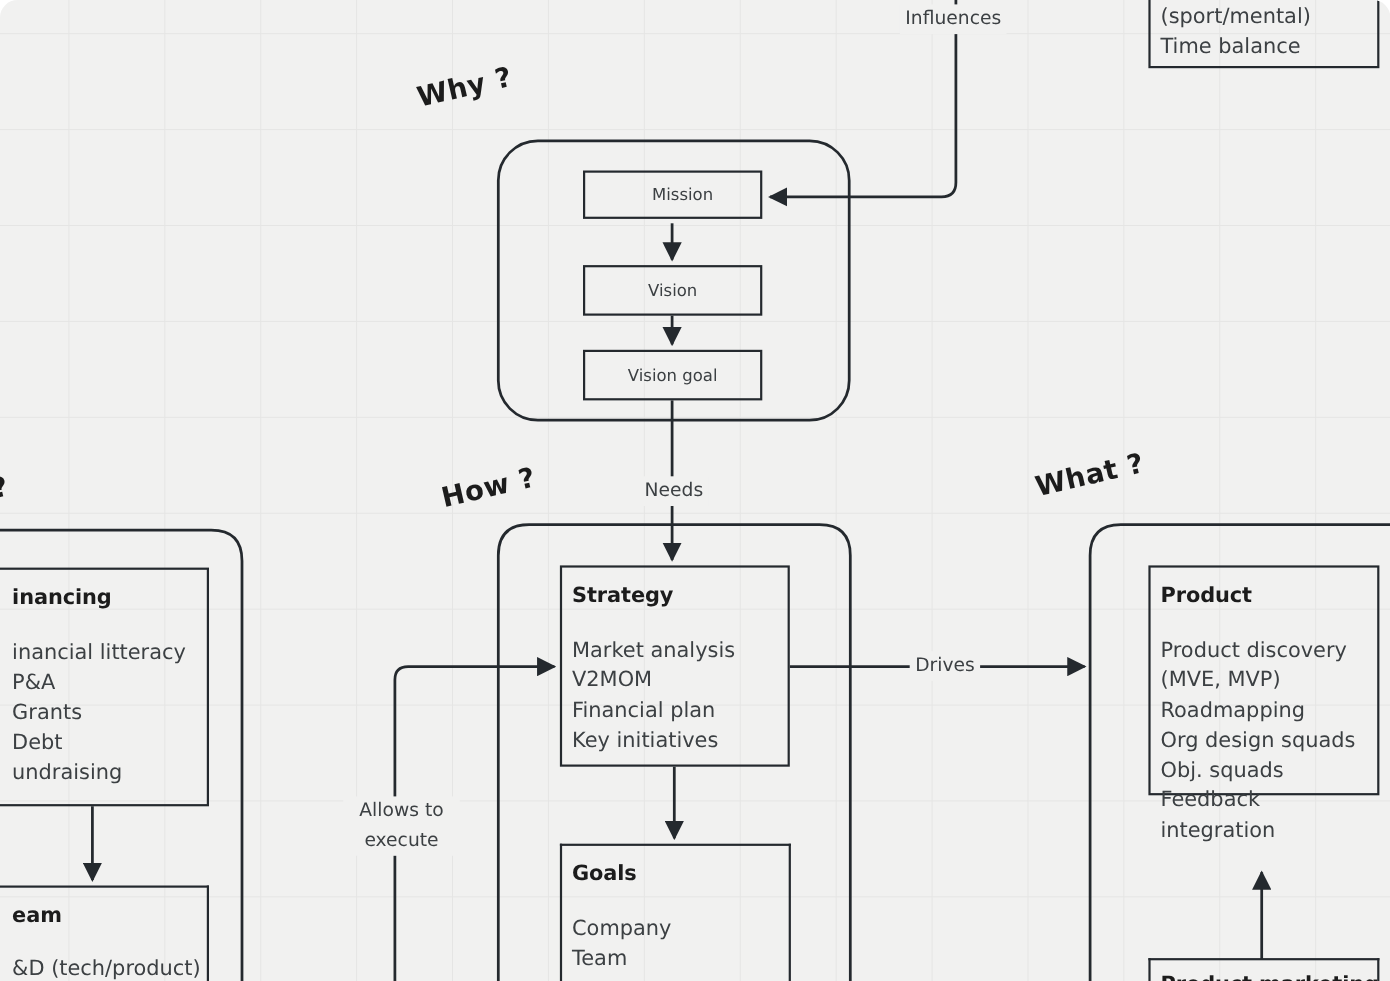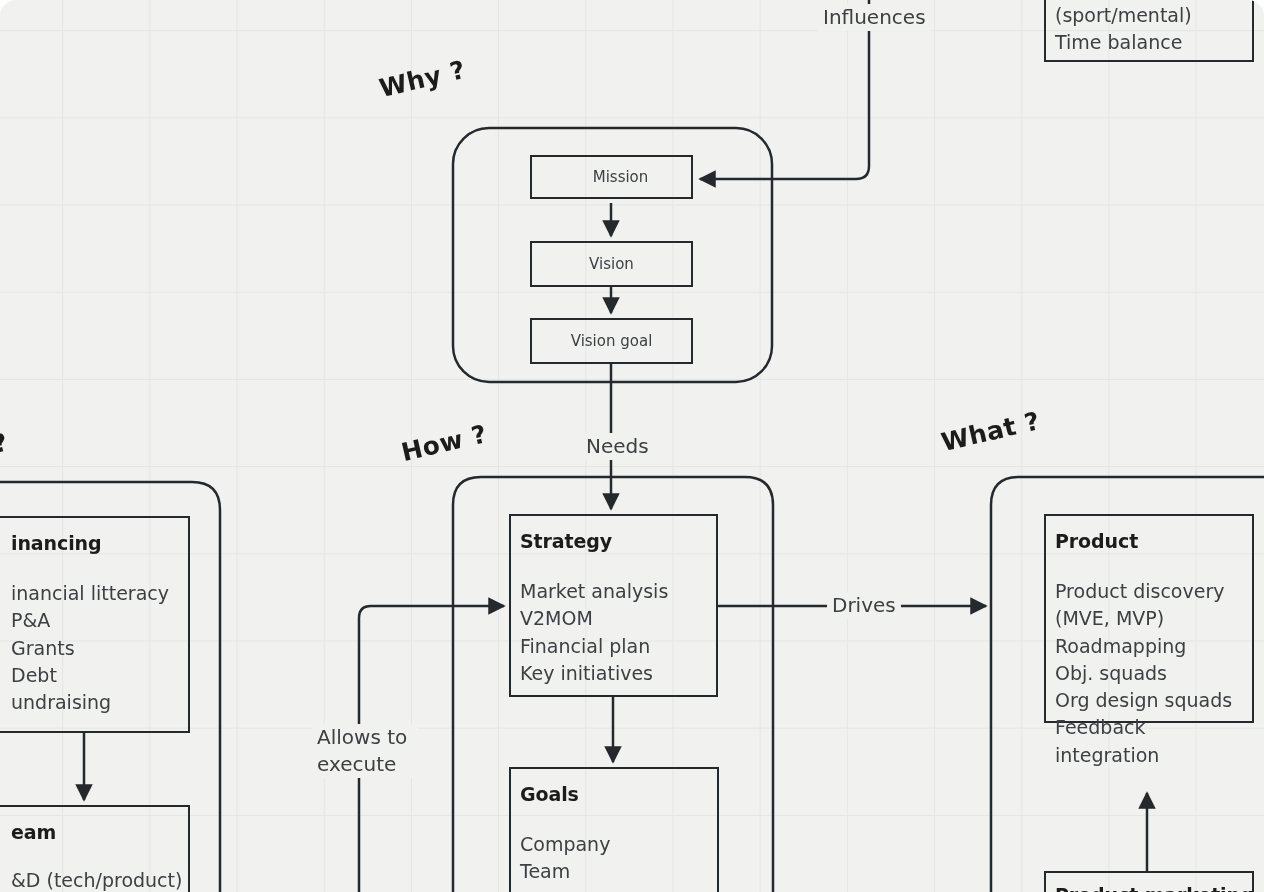--- a/index.html
+++ b/index.html
@@ -71,25 +71,26 @@
     font-weight: bold;
     font-size: 25px;
     color: #1c1c1c;
     transform: rotate(-13deg);
     transform-origin: left bottom;
     white-space: nowrap;
     letter-spacing: 0.5px;
   }
   .edge-label {
     position: absolute;
-    font-size: 20px;
+    font-size: 17px;
     color: #3c4043;
     background: #f1f1f0;
     padding: 0 5px;
     white-space: nowrap;
+    text-align: center;
     line-height: 27px;
   }
 </style>
 </head>
 <body>
 
 <div id="canvas">
 
   <div id="grid"></div>
 
@@ -169,22 +170,22 @@
     <div class="node-title">Goals</div>
     <div class="node-line">Company</div>
     <div class="node-line">Team</div>
   </div>
 
   <div class="node node-list" style="left:1044px; top:514px; width:210px; height:209px;">
     <div class="node-title">Product</div>
     <div class="node-line">Product discovery</div>
     <div class="node-line">(MVE, MVP)</div>
     <div class="node-line">Roadmapping</div>
+    <div class="node-line">Org design squads</div>
     <div class="node-line">Obj. squads</div>
-    <div class="node-line">Org design squads</div>
     <div class="node-line">Feedback</div>
     <div class="node-line">integration</div>
   </div>
 
   <div class="node node-list" style="left:1044px; top:871px; width:210px; height:60px; border-bottom:none; padding-top:0;">
     <div class="node-title" style="margin-top:11px;">Product marketing</div>
   </div>
 
   <div class="node node-list" style="left:-98px; top:516px; width:288px; height:217px;">
     <div class="node-title" style="padding-left:98px;">inancing</div>

